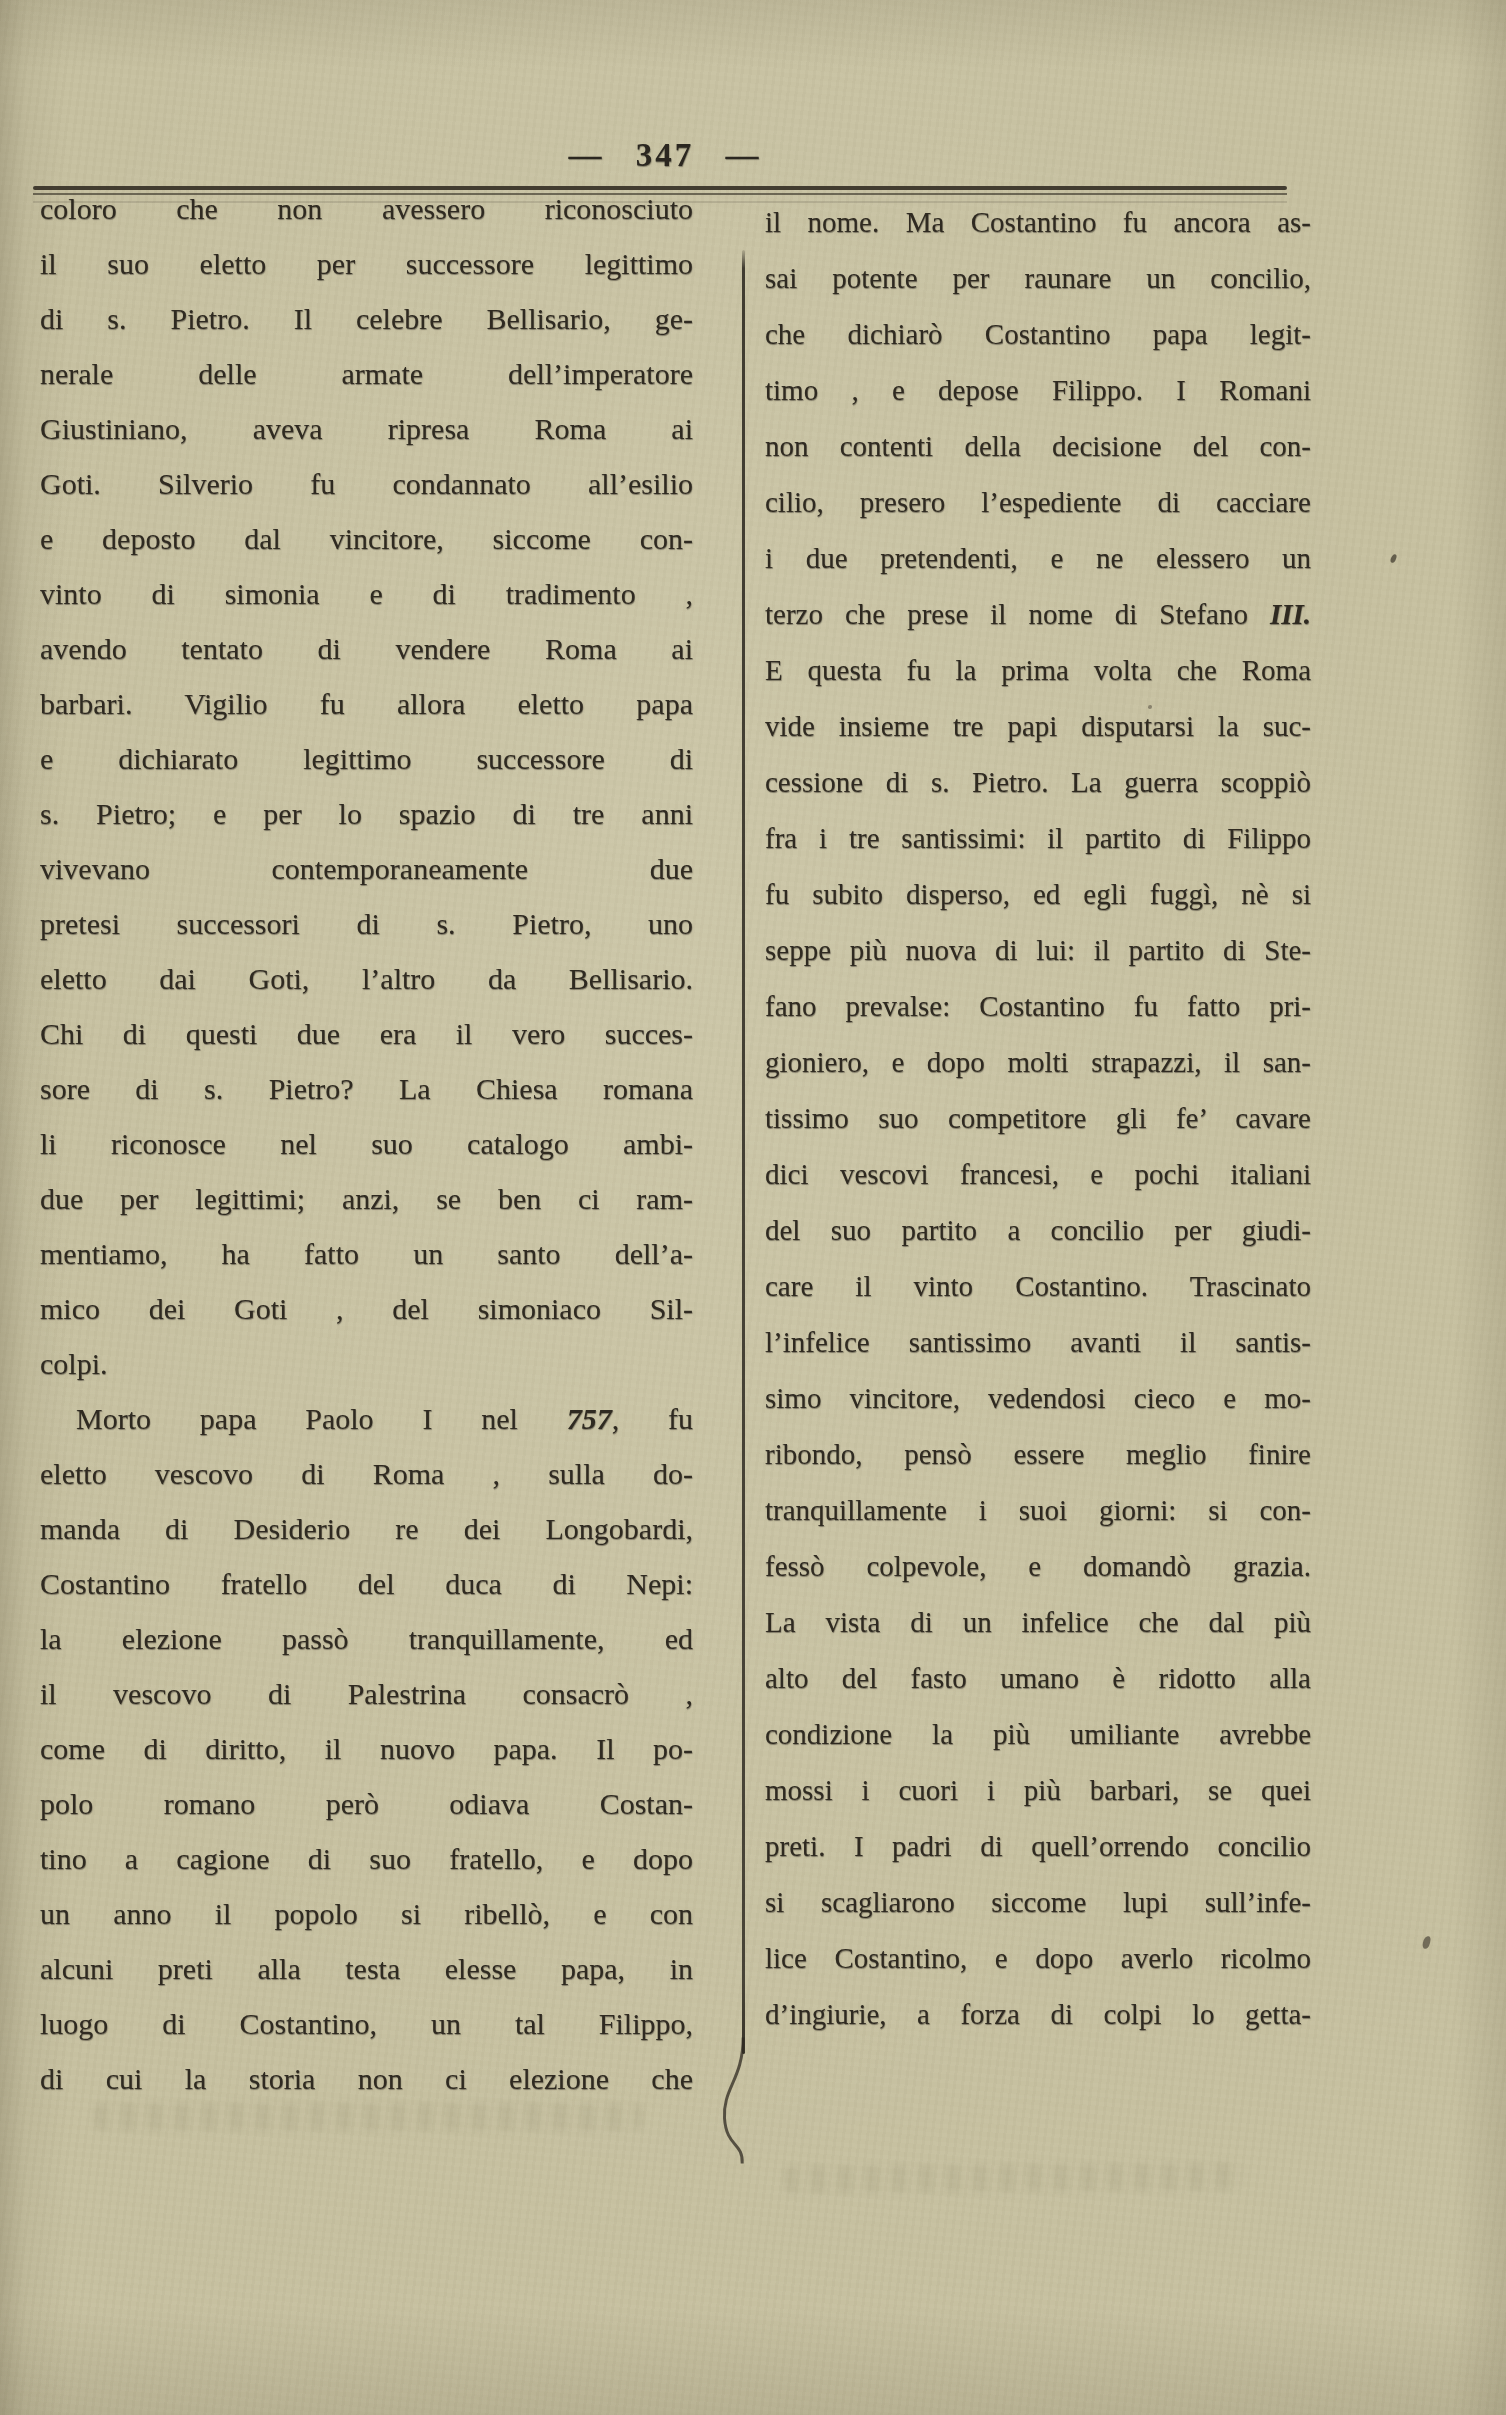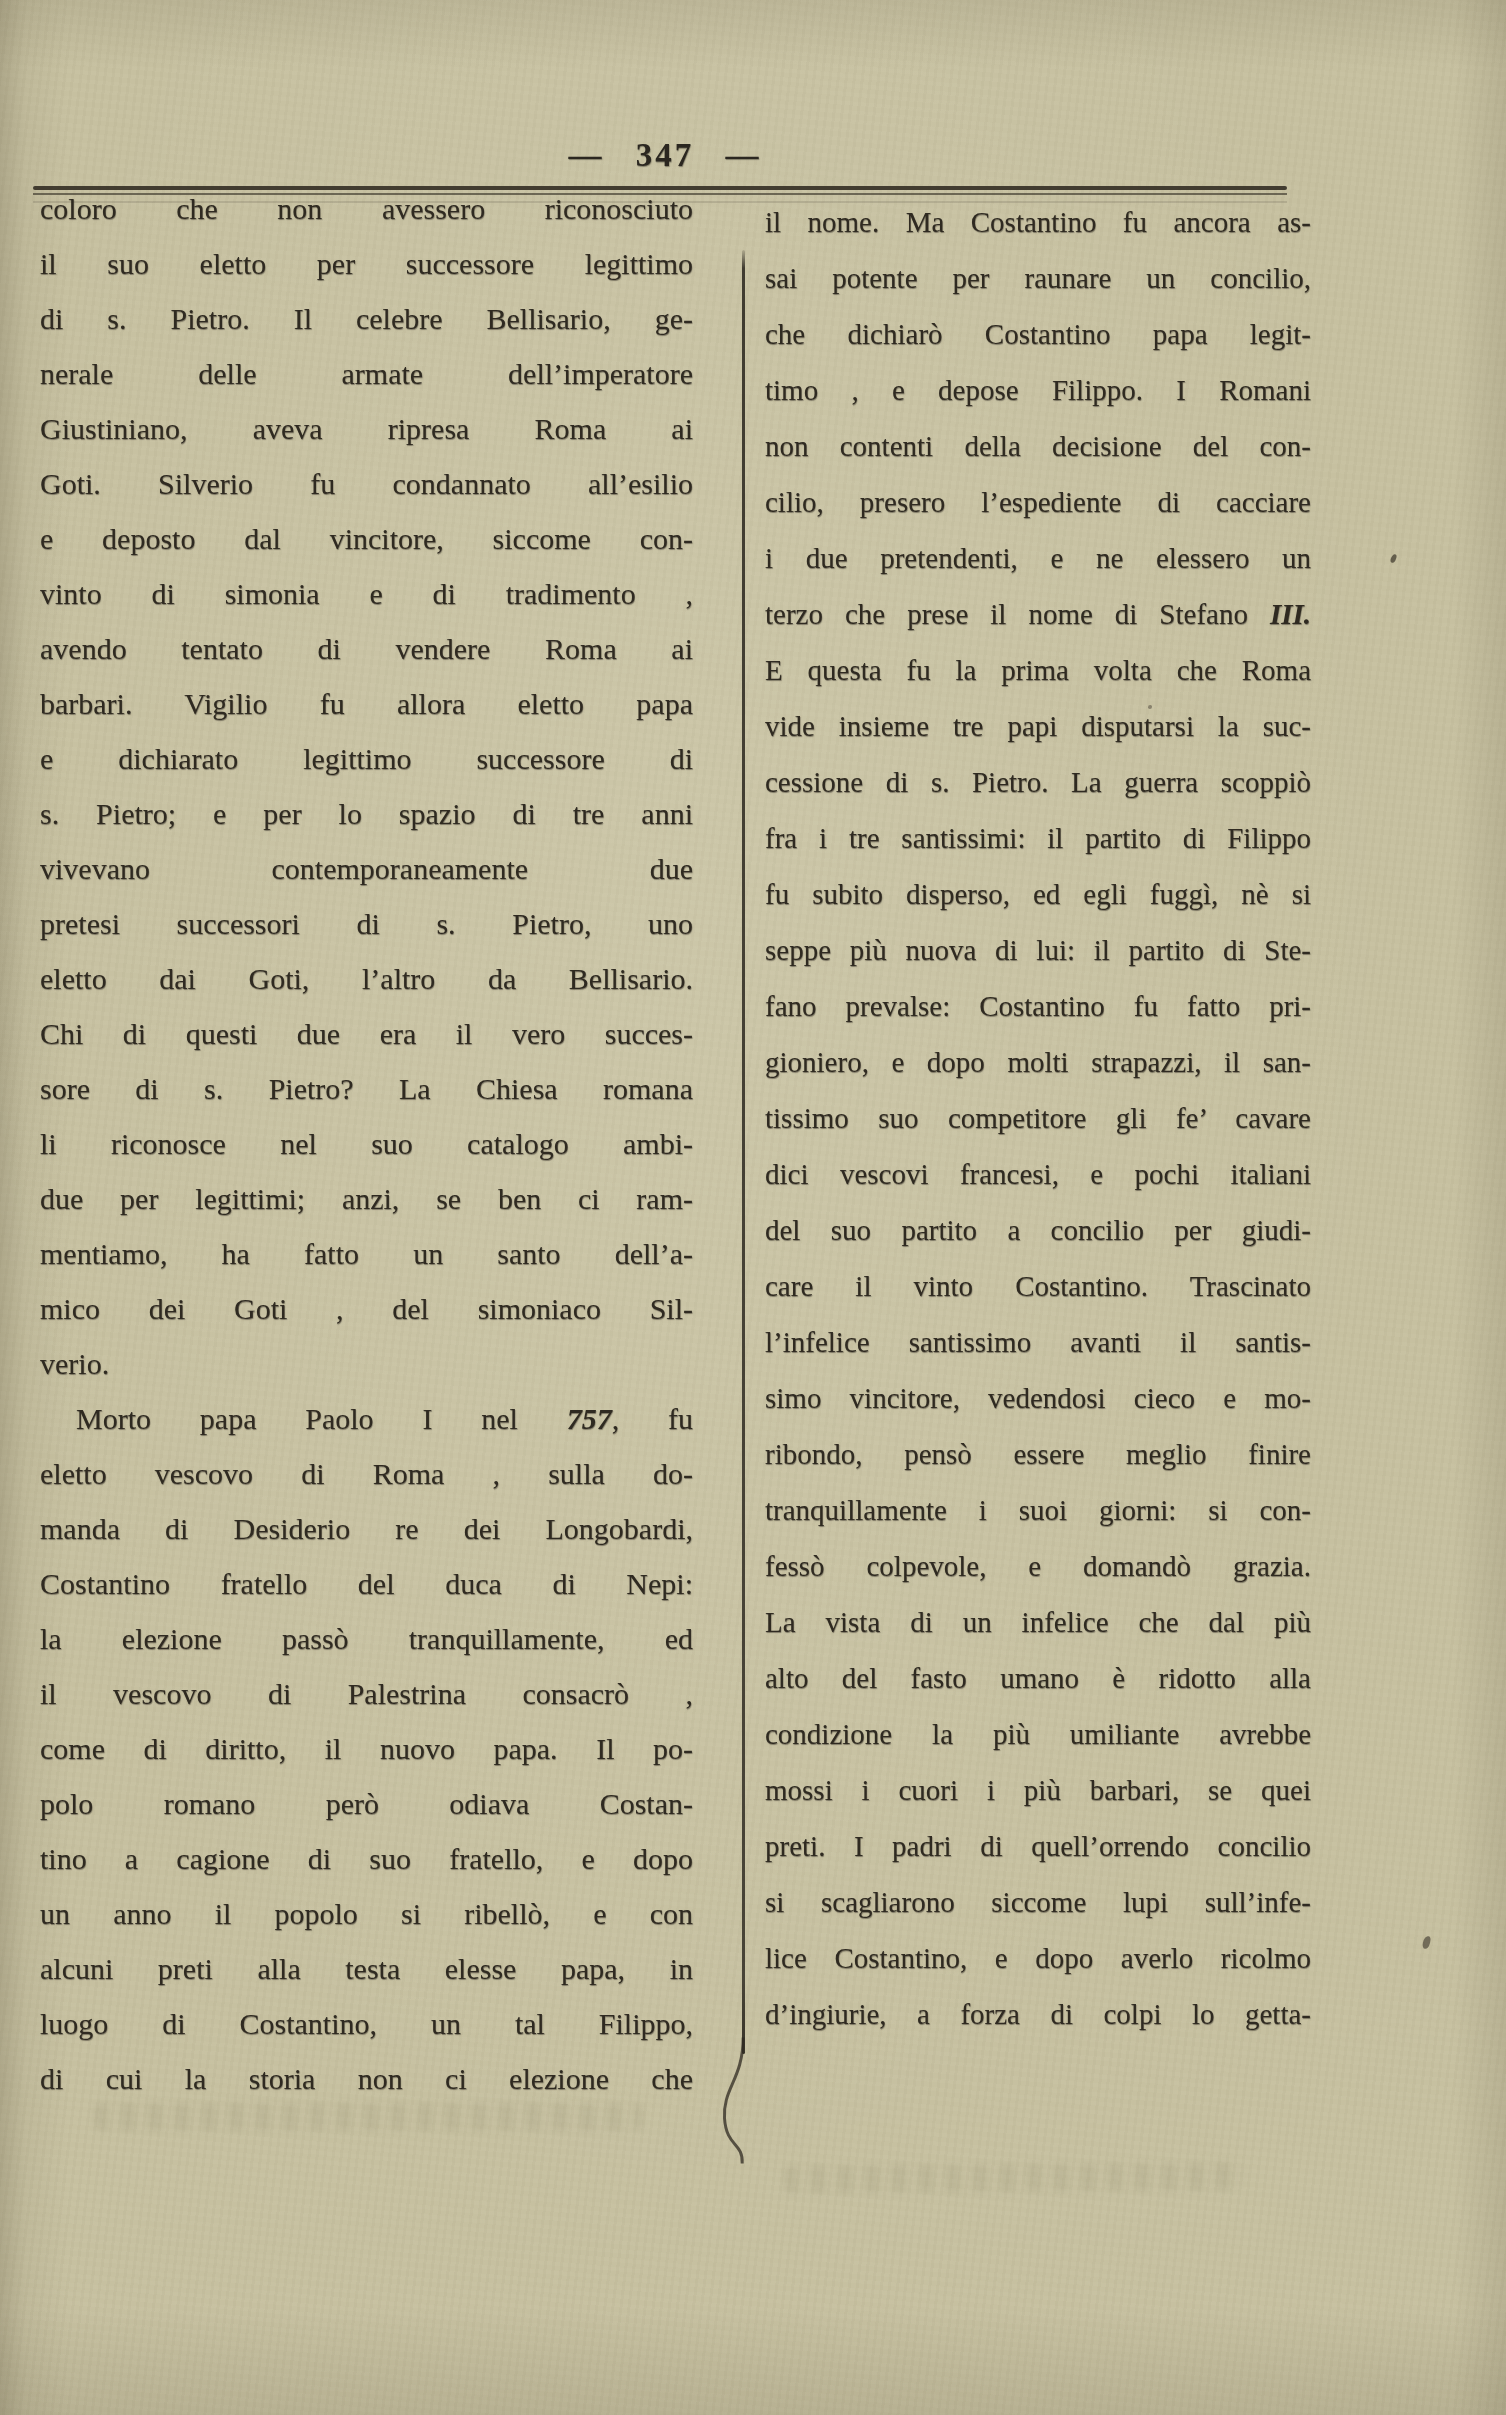--- a/index.html
+++ b/index.html
@@ -98,21 +98,21 @@
       <div class="tl"><span>s. Pietro; e per lo spazio di tre anni</span></div>
       <div class="tl"><span>vivevano contemporaneamente due</span></div>
       <div class="tl"><span>pretesi successori di s. Pietro, uno</span></div>
       <div class="tl"><span>eletto dai Goti, l’altro da Bellisario.</span></div>
       <div class="tl"><span>Chi di questi due era il vero succes-</span></div>
       <div class="tl"><span>sore di s. Pietro? La Chiesa romana</span></div>
       <div class="tl"><span>li riconosce nel suo catalogo ambi-</span></div>
       <div class="tl"><span>due per legittimi; anzi, se ben ci ram-</span></div>
       <div class="tl"><span>mentiamo, ha fatto un santo dell’a-</span></div>
       <div class="tl"><span>mico dei Goti , del simoniaco Sil-</span></div>
-      <div class="tl no-just"><span>verio.</span></div>
+      <div class="tl no-just"><span>colpi.</span></div>
       <div class="tl indent"><span>Morto papa Paolo I nel </span><span class="b">757</span><span>, fu</span></div>
       <div class="tl"><span>eletto vescovo di Roma , sulla do-</span></div>
       <div class="tl"><span>manda di Desiderio re dei Longobardi,</span></div>
       <div class="tl"><span>Costantino fratello del duca di Nepi:</span></div>
       <div class="tl"><span>la elezione passò tranquillamente, ed</span></div>
       <div class="tl"><span>il vescovo di Palestrina consacrò ,</span></div>
       <div class="tl"><span>come di diritto, il nuovo papa. Il po-</span></div>
       <div class="tl"><span>polo romano però odiava Costan-</span></div>
       <div class="tl"><span>tino a cagione di suo fratello, e dopo</span></div>
       <div class="tl"><span>un anno il popolo si ribellò, e con</span></div>

